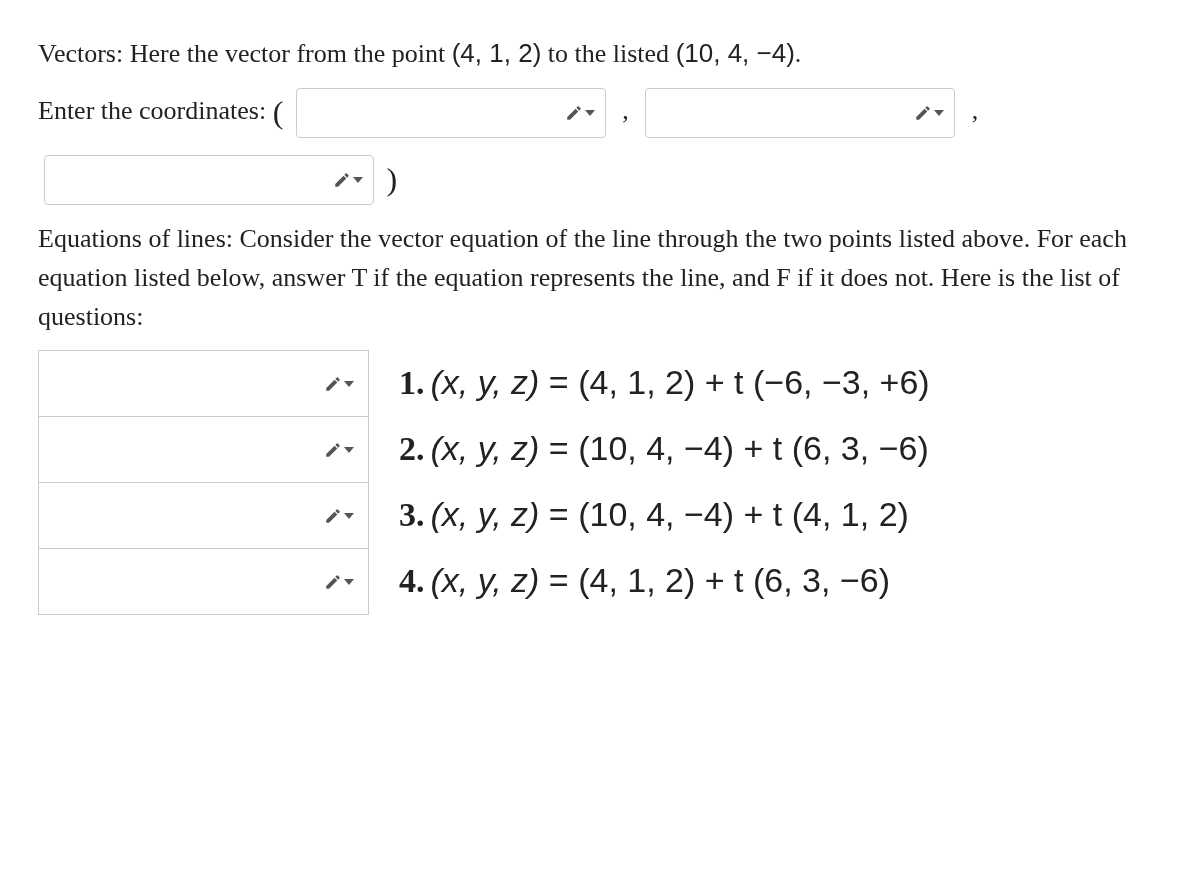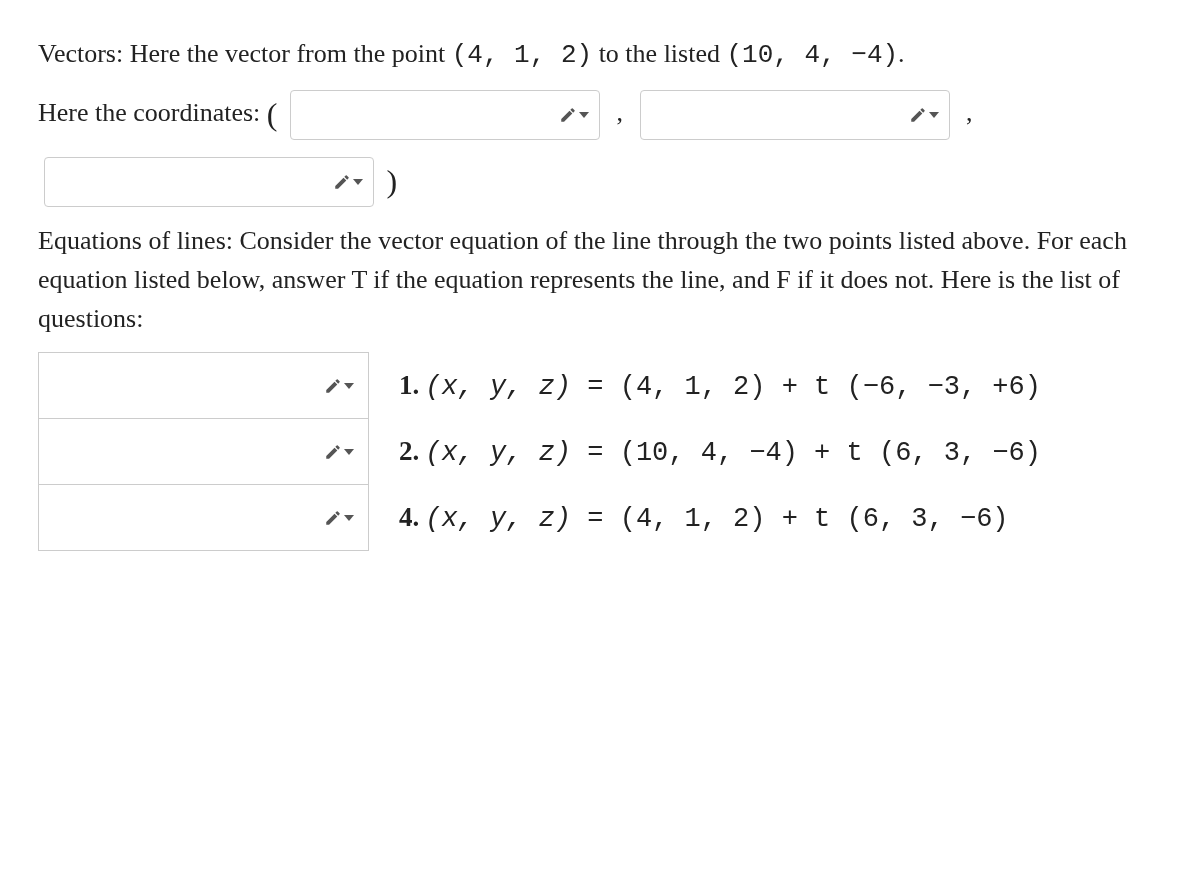--- a/index.html
+++ b/index.html
@@ -64,41 +64,41 @@
     transform: translateY(-50%);
     color: #555;
     display: flex;
     align-items: center;
     gap: 2px;
   }
   table.tf-table td.input-cell .icon svg.pencil { width: 18px; height: 18px; }
   table.tf-table td.input-cell .icon svg.caret { width: 10px; height: 10px; }
   table.tf-table td.eq-cell {
     padding-left: 30px;
-    font-size: 27px;
+    font-size: 34px;
     white-space: nowrap;
     font-family: 'Latin Modern Math','STIX Two Math','Cambria Math',Georgia,serif;
   }
   .math {
-    font-family: Liberation Mono, monospace;
+    font-family: Liberation Sans, sans-serif;
   }
   .mi { font-style: italic; }
   .num { font-weight: 700; margin-right: 6px; font-family: Georgia, serif;}
 </style>
 </head>
 <body>
 
 <div class="content">
 
   <div class="para">
     <span class="bold">Vectors:</span><span> Here the vector from the point </span><span class="math">(4, 1, 2)</span><span> to the listed </span><span class="math">(10, 4, −4)</span><span>.</span>
   </div>
 
   <div class="para" style="line-height:2.1;">
-    <span>Here the coordinates: </span><span class="paren">(</span>
+    <span>Enter the coordinates: </span><span class="paren">(</span>
     <span class="input-box coord-wide">
       <span class="icon">
         <svg class="pencil" viewBox="0 0 24 24" fill="currentColor">
             <path d="M3 17.25V21h3.75l11-11-3.75-3.75-11 11zM20.71 7.04a1 1 0 0 0 0-1.41l-2.34-2.34a1 1 0 0 0-1.41 0l-1.83 1.83 3.75 3.75 1.83-1.83z"></path>
           </svg>
         <svg class="caret" viewBox="0 0 10 10" fill="currentColor">
             <path d="M0 2 L10 2 L5 8 Z"></path>
           </svg>
       </span>
     </span>
@@ -168,19 +168,34 @@
           <span class="icon">
             <svg class="pencil" viewBox="0 0 24 24" fill="currentColor">
                 <path d="M3 17.25V21h3.75l11-11-3.75-3.75-11 11zM20.71 7.04a1 1 0 0 0 0-1.41l-2.34-2.34a1 1 0 0 0-1.41 0l-1.83 1.83 3.75 3.75 1.83-1.83z"></path>
               </svg>
             <svg class="caret" viewBox="0 0 10 10" fill="currentColor">
                 <path d="M0 2 L10 2 L5 8 Z"></path>
               </svg>
           </span>
         </td>
         <td class="eq-cell">
+          <span class="num">3.</span><span class="math"><span class="mi">(x, y, z)</span><span> = </span><span>(10, 4, −4) + t (4, 1, 2)</span></span>
+        </td>
+      </tr>
+      <tr>
+        <td class="input-cell">
+          <span class="icon">
+            <svg class="pencil" viewBox="0 0 24 24" fill="currentColor">
+                <path d="M3 17.25V21h3.75l11-11-3.75-3.75-11 11zM20.71 7.04a1 1 0 0 0 0-1.41l-2.34-2.34a1 1 0 0 0-1.41 0l-1.83 1.83 3.75 3.75 1.83-1.83z"></path>
+              </svg>
+            <svg class="caret" viewBox="0 0 10 10" fill="currentColor">
+                <path d="M0 2 L10 2 L5 8 Z"></path>
+              </svg>
+          </span>
+        </td>
+        <td class="eq-cell">
           <span class="num">4.</span><span class="math"><span class="mi">(x, y, z)</span><span> = </span><span>(4, 1, 2) + t (6, 3, −6)</span></span>
         </td>
       </tr>
     </tbody>
   </table>
 
 </div>
 
 </body></html>

